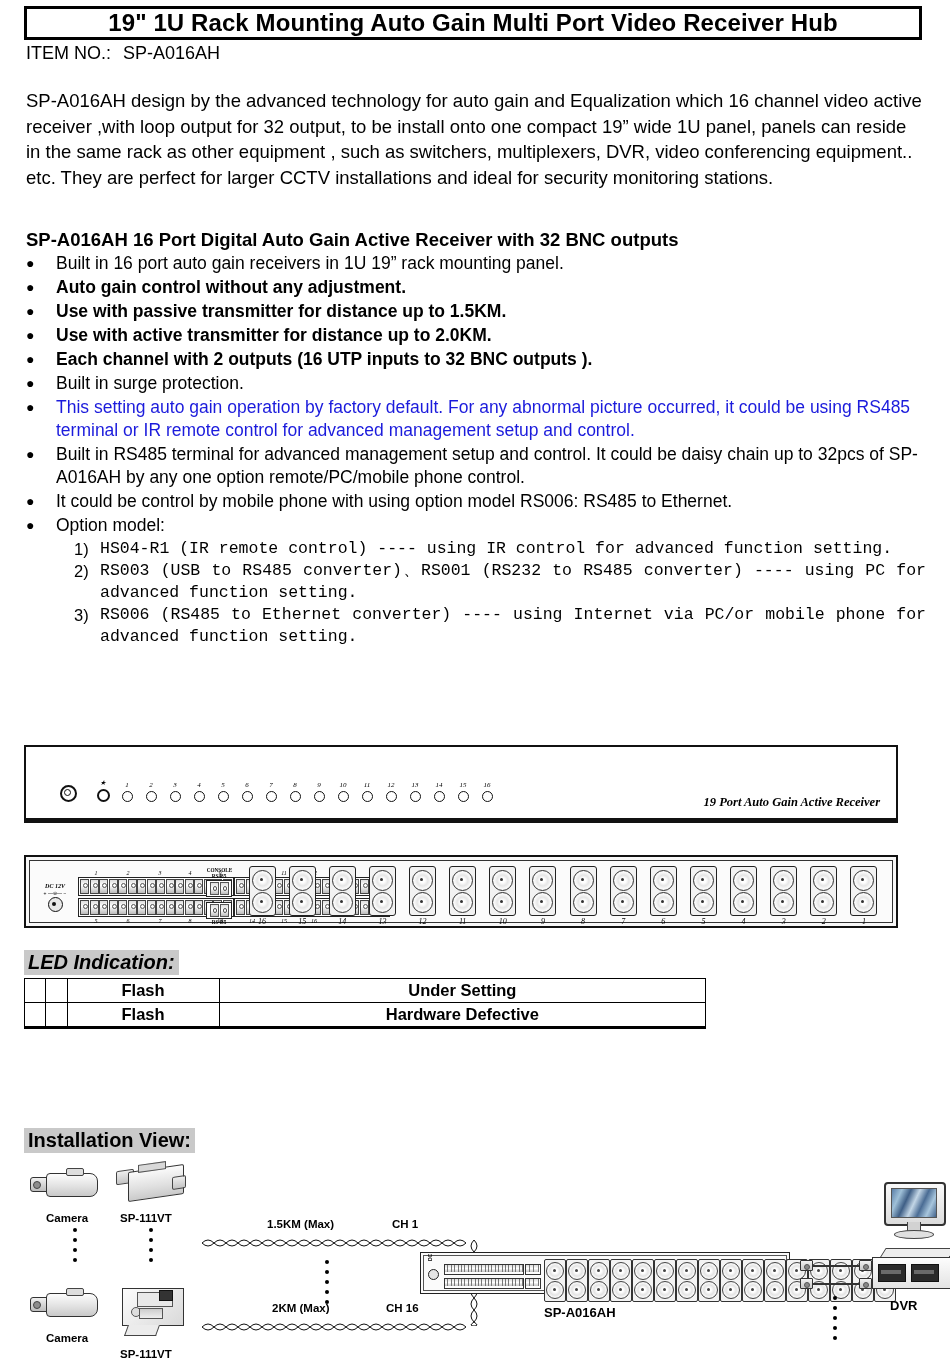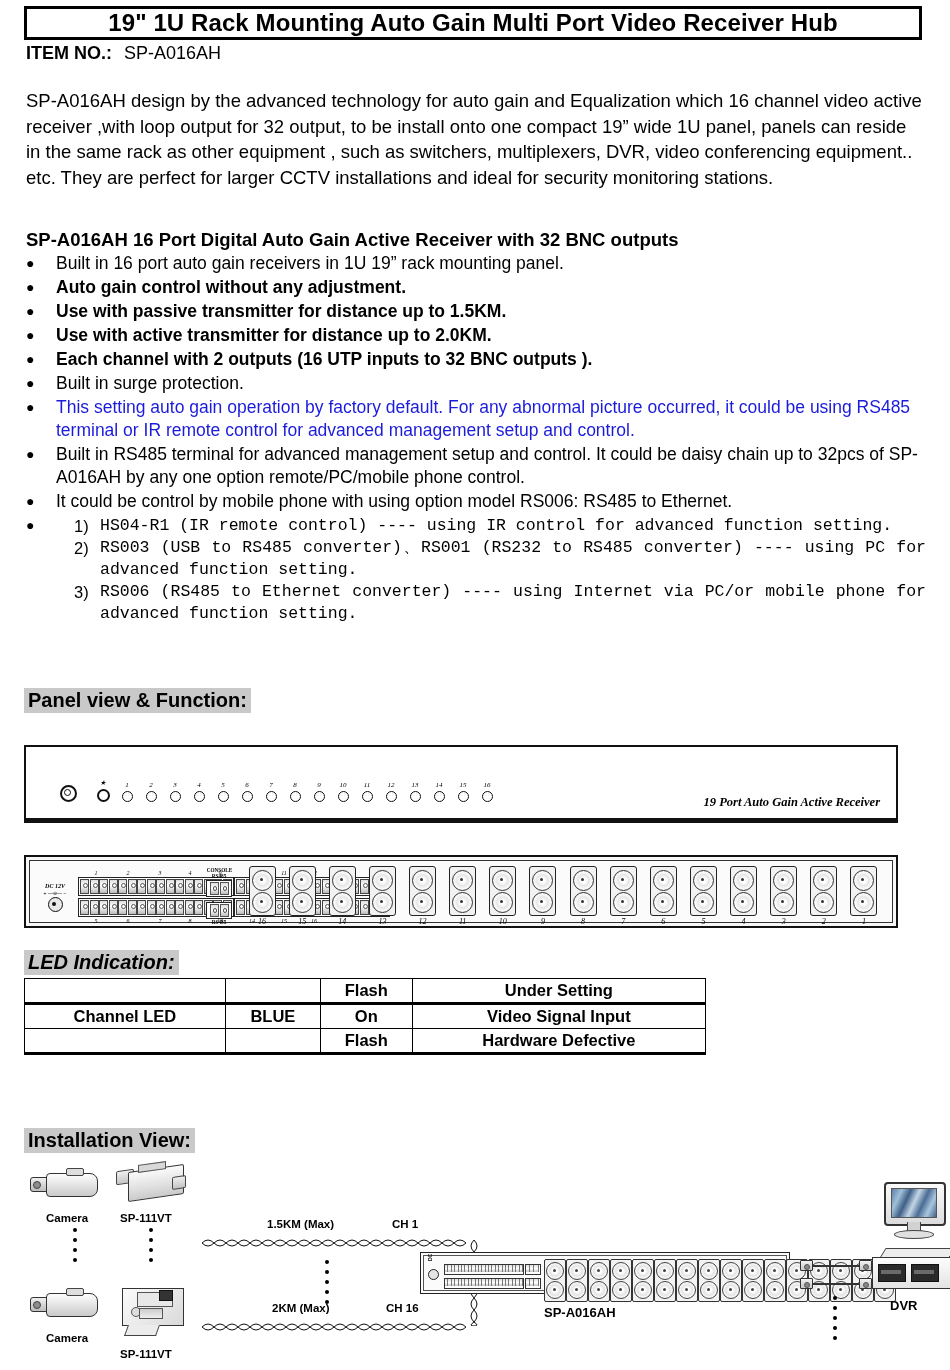--- a/index.html
+++ b/index.html
@@ -12,21 +12,21 @@
 
   
   .title-box{
     position:absolute;left:24px;top:6px;width:898px;height:34px;
     border:2px solid #000;box-shadow:0 0 0 1px #000 inset;
     display:flex;align-items:center;justify-content:center;box-sizing:border-box;
   }
   .title-box .t{font-size:24px;font-weight:bold;letter-spacing:.1px;white-space:nowrap;}
 
   .itemno{position:absolute;left:26px;top:43px;font-size:18px;white-space:nowrap;}
-  .itemno .lab{font-weight:bold;margin-top:28px;}
+  .itemno .lab{font-weight:normal;margin-top:28px;}
   .itemno .val{font-weight:normal;margin-left:12px;}
 
   
   .intro{
     position:absolute;left:26px;top:88px;width:898px;
     font-size:18.5px;line-height:25.5px;text-align:left;
   }
 
   
   .spec-head{position:absolute;left:26px;top:229px;font-size:18.5px;font-weight:bold;white-space:nowrap;}
@@ -217,39 +217,39 @@
       <span class="dot">●</span>
       <span class="txt">Built in RS485 terminal for advanced management setup and control. It could be daisy chain up to 32pcs of SP-A016AH   by any one option remote/PC/mobile phone control.</span>
     </div>
     <div class="bl">
       <span class="dot">●</span>
       <span class="txt">It could be control by mobile phone with using option model RS006: RS485 to Ethernet.</span>
     </div>
     <div class="bl">
       <span class="dot">●</span>
       <div class="txt">
+        <div>Option model:</div>
         <div class="sublist">
           <div class="sl">
             <span class="n">1)</span>
             <span class="st">HS04-R1 (IR remote control) ---- using IR control for advanced function setting.</span>
           </div>
           <div class="sl just">
             <span class="n">2)</span>
             <span class="st">RS003 (USB to RS485 converter)、RS001 (RS232 to RS485 converter) ---- using PC for advanced function setting.</span>
           </div>
           <div class="sl just">
             <span class="n">3)</span>
             <span class="st">RS006 (RS485 to Ethernet converter) ---- using Internet via PC/or mobile phone for advanced function setting.</span>
           </div>
         </div>
       </div>
     </div>
   </div>
 
-  <div class="sec-head" style="left:24px;top:688px;">Panel view &amp; Function:</div>
 
   <div class="front-panel">
     <div class="fp-leds">
       <div class="pwr-ring"></div>
       <div class="ledcell pwrled">
         <span class="lnum">★</span>
         <span class="lhole"></span>
       </div>
       <div class="ledcell">
           <span class="lnum">1</span>
@@ -567,26 +567,20 @@
   <div class="sec-head" style="left:24px;top:950px;font-style:italic;">LED Indication:</div>
 
   <table class="led-table">
     <tbody>
     <tr>
       <td></td>
       <td></td>
       <td>Flash</td>
       <td>Under Setting</td>
     </tr>
-    <tr class="grp">
-      <td>Channel LED</td>
-      <td>BLUE</td>
-      <td>On</td>
-      <td>Video Signal Input</td>
-    </tr>
     <tr class="last">
       <td></td>
       <td></td>
       <td>Flash</td>
       <td>Hardware Defective</td>
     </tr>
   </tbody>
     </table>
 
   <div class="sec-head" style="left:24px;top:1128px;">Installation View:</div>

